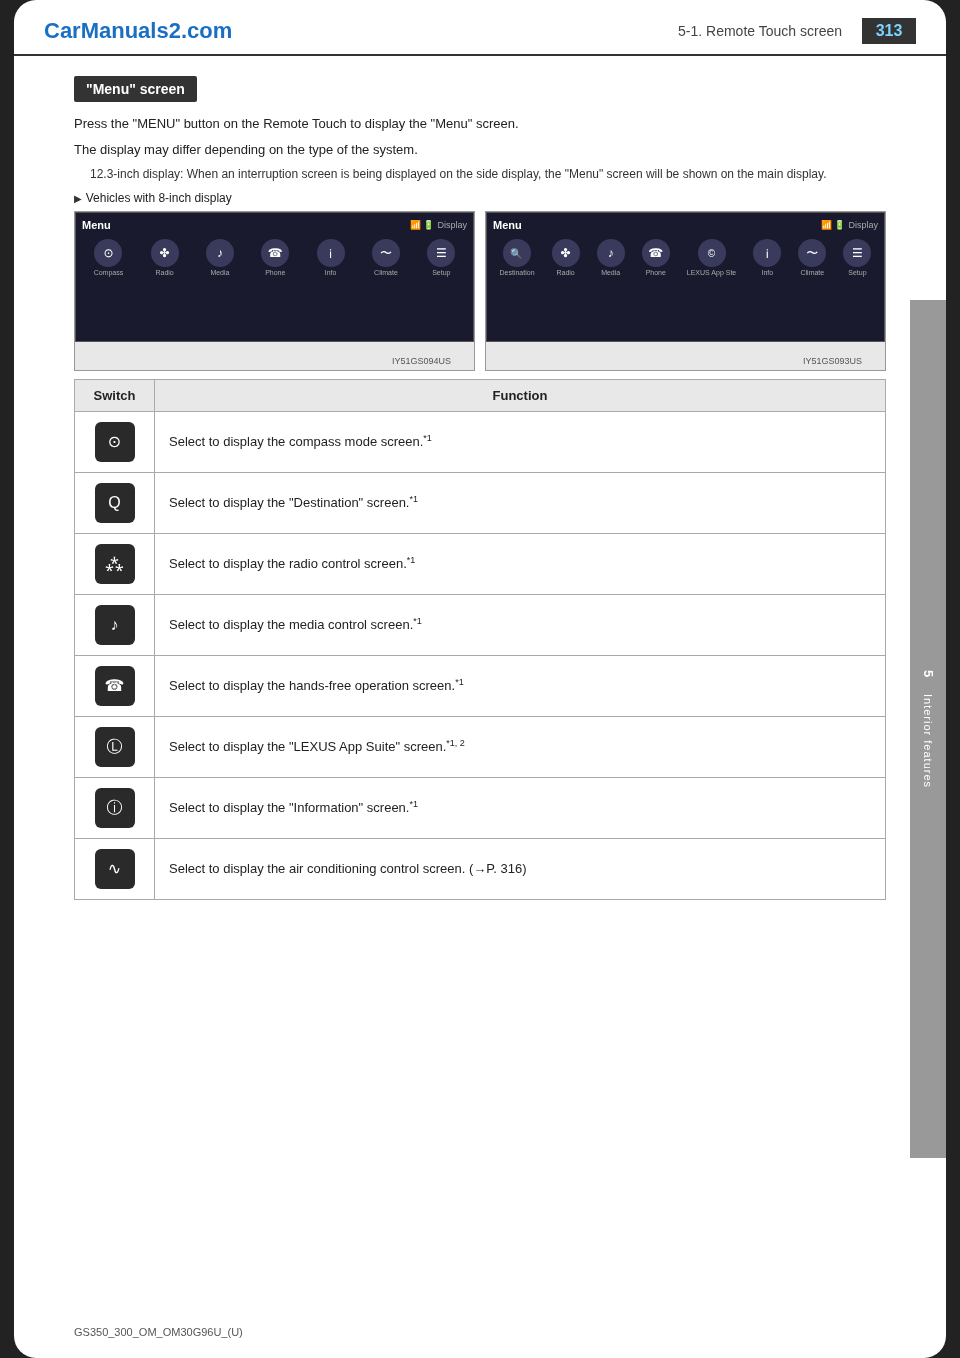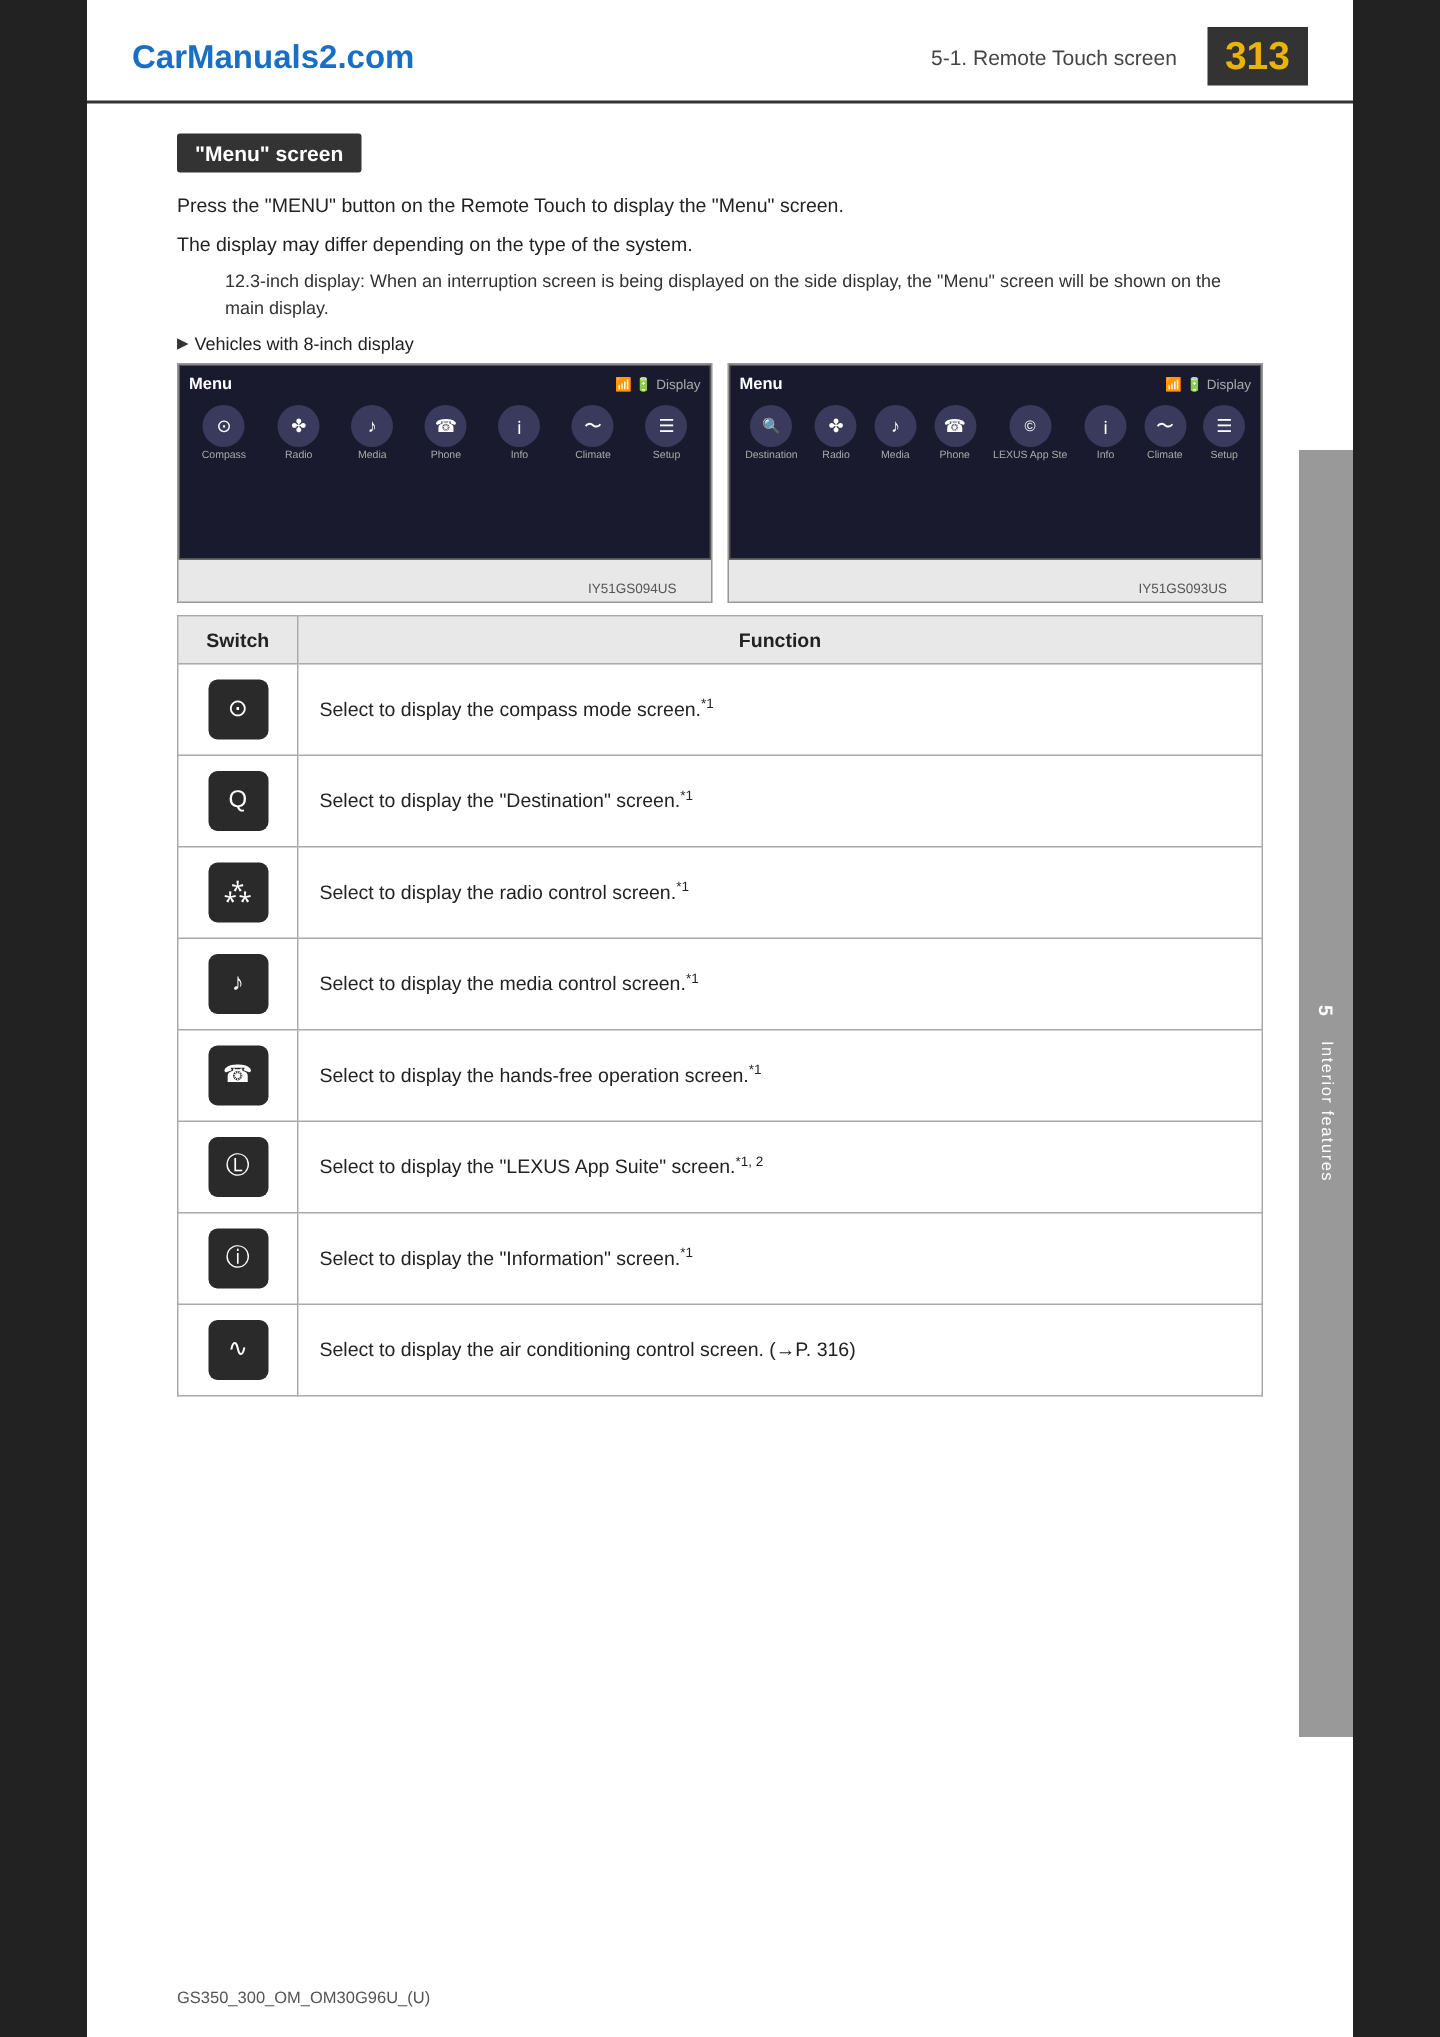--- a/index.html
+++ b/index.html
@@ -5,25 +5,26 @@
     * { box-sizing: border-box; margin: 0; padding: 0; }
     body {
       background: #222;
       display: flex;
       justify-content: center;
       align-items: flex-start;
       min-height: 100vh;
       font-family: Arial, sans-serif;
     }
     .page {
-      width: 844px;
+      width: 932px;
       min-height: 1358px;
       background: #fff;
       position: relative;
       padding: 0;
+      border-radius: 22px;
     }
     
     .header {
       display: flex;
       align-items: center;
       justify-content: space-between;
       padding: 18px 30px 10px 30px;
       border-bottom: 2px solid #333;
     }
     .logo {
@@ -35,23 +36,23 @@
     .header-right {
       display: flex;
       align-items: center;
       gap: 20px;
     }
     .chapter-title {
       font-size: 14px;
       color: #444;
     }
     .page-number {
-      font-size: 26px;
-      font-weight: bold;
-      color: #eab308;
+      font-size: 16px;
+      font-weight: bold;
+      color: #7dd3fc;
       background: #333;
       padding: 4px 12px;
       min-width: 54px;
       text-align: center;
     }
     
     .content {
       padding: 20px 60px 20px 60px;
     }
     
@@ -67,21 +68,21 @@
     }
     .intro-text {
       font-size: 13px;
       color: #222;
       margin-bottom: 6px;
       line-height: 1.5;
     }
     .note-text {
       font-size: 12px;
       color: #333;
-      margin-left: 32px;
+      margin-left: 16px;
       margin-bottom: 6px;
       line-height: 1.5;
     }
     .vehicle-labels {
       display: flex;
       gap: 0;
       margin-bottom: 6px;
       margin-top: 8px;
     }
     .vehicle-label {

